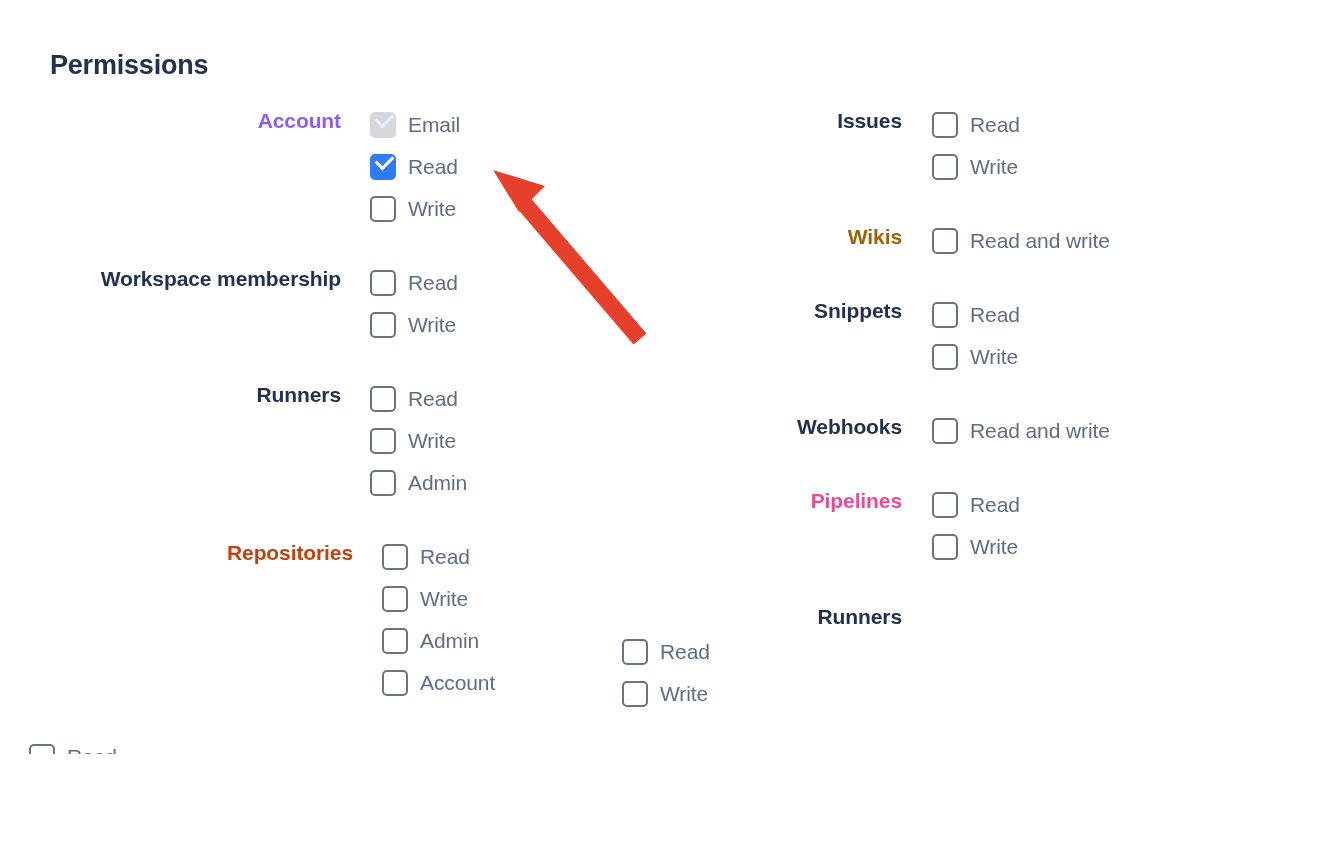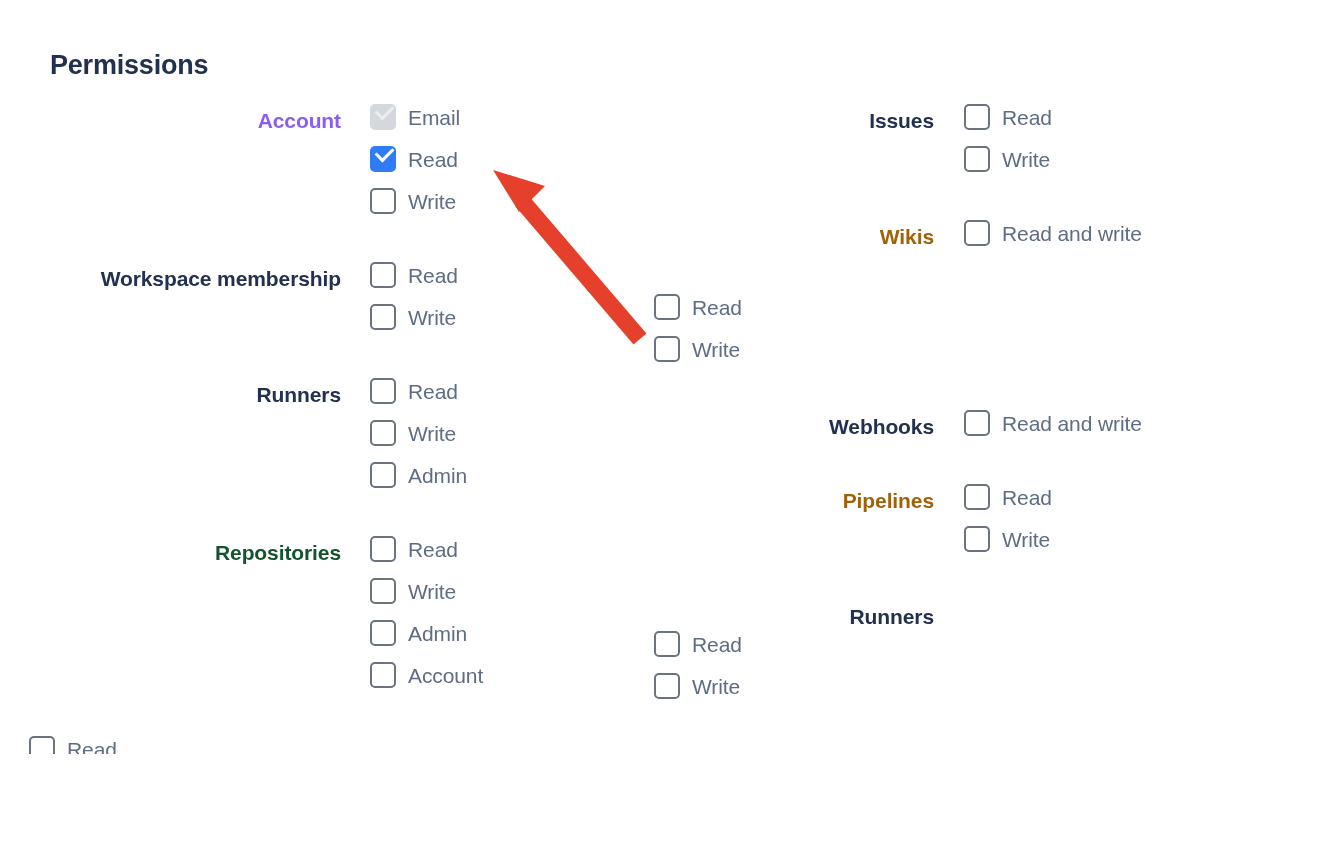--- a/index.html
+++ b/index.html
@@ -31,21 +31,21 @@
     letter-spacing: -0.2px;
     line-height: 34px;
   }
 
   
   .column {
     position: absolute;
     top: 104px;
   }
   #column-left  { left: 0px;   width: 660px; }
-  #column-right { left: 624px; width: 660px; }
+  #column-right { left: 592px; width: 660px; }
 
   .perm-group {
     display: flex;
     flex-direction: row;
     align-items: flex-start;
     margin-bottom: 32px;
   }
   .perm-group:last-child { margin-bottom: 0; flex-direction: column; }
 
   .group-label {
@@ -63,21 +63,21 @@
   .options {
     display: flex;
     flex-direction: column;
   }
   #column-left  .options { margin-left: 29px; }
   #column-right .options { margin-left: 30px; }
 
   .option-row {
     display: flex;
     flex-direction: row;
-    align-items: flex-start;
+    align-items: center;
     height: 42px;
   }
 
   
   .checkbox {
     position: relative;
     width: 26px;
     height: 26px;
     min-width: 26px;
     box-sizing: border-box;
@@ -186,21 +186,21 @@
             <span class="checkbox" style="border-color: rgb(107, 114, 128);"></span>
             <span class="option-label" style="color: rgb(94, 108, 132);">Write</span>
           </div>
           <div class="option-row">
             <span class="checkbox" style="border-color: rgb(107, 114, 128);"></span>
             <span class="option-label" style="color: rgb(94, 108, 132);">Admin</span>
           </div>
         </div>
       </div>
       <div class="perm-group">
-        <div class="group-label" style="color: #14532d;">Repositories</div>
+        <div class="group-label" style="color: #c2410c; padding-left: 12px;">Repositories</div>
         <div class="options">
           <div class="option-row">
             <span class="checkbox" style="border-color: rgb(107, 114, 128);"></span>
             <span class="option-label" style="color: rgb(94, 108, 132);">Read</span>
           </div>
           <div class="option-row">
             <span class="checkbox" style="border-color: rgb(107, 114, 128);"></span>
             <span class="option-label" style="color: rgb(94, 108, 132);">Write</span>
           </div>
           <div class="option-row">
@@ -244,20 +244,21 @@
       <div class="perm-group">
         <div class="group-label" style="color: #a16207;">Wikis</div>
         <div class="options">
           <div class="option-row">
             <span class="checkbox" style="border-color: rgb(107, 114, 128);"></span>
             <span class="option-label" style="color: rgb(94, 108, 132);">Read and write</span>
           </div>
         </div>
       </div>
       <div class="perm-group">
+        <div class="group-label" style="color: rgb(34, 49, 79);">Snippets</div>
         <div class="options">
           <div class="option-row">
             <span class="checkbox" style="border-color: rgb(107, 114, 128);"></span>
             <span class="option-label" style="color: rgb(94, 108, 132);">Read</span>
           </div>
           <div class="option-row">
             <span class="checkbox" style="border-color: rgb(107, 114, 128);"></span>
             <span class="option-label" style="color: rgb(94, 108, 132);">Write</span>
           </div>
         </div>
@@ -265,21 +266,21 @@
       <div class="perm-group">
         <div class="group-label" style="color: rgb(34, 49, 79);">Webhooks</div>
         <div class="options">
           <div class="option-row">
             <span class="checkbox" style="border-color: rgb(107, 114, 128);"></span>
             <span class="option-label" style="color: rgb(94, 108, 132);">Read and write</span>
           </div>
         </div>
       </div>
       <div class="perm-group">
-        <div class="group-label" style="color: #a16207;">Pipelines</div>
+        <div class="group-label" style="color: #ec4899;">Pipelines</div>
         <div class="options">
           <div class="option-row">
             <span class="checkbox" style="border-color: rgb(107, 114, 128);"></span>
             <span class="option-label" style="color: rgb(94, 108, 132);">Read</span>
           </div>
           <div class="option-row">
             <span class="checkbox" style="border-color: rgb(107, 114, 128);"></span>
             <span class="option-label" style="color: rgb(94, 108, 132);">Write</span>
           </div>
         </div>

